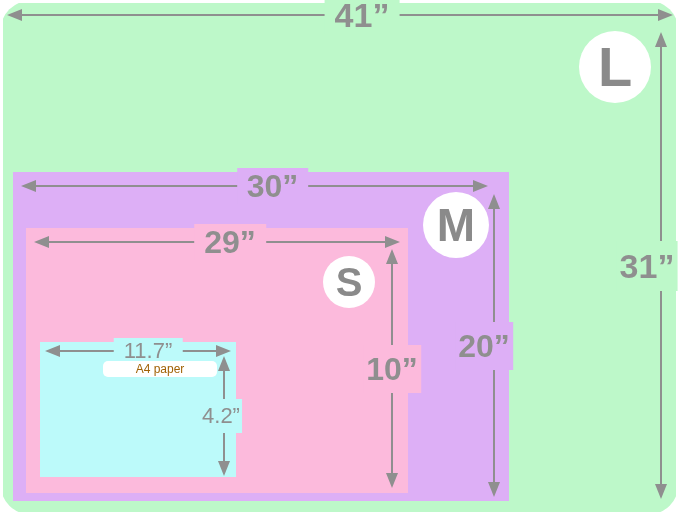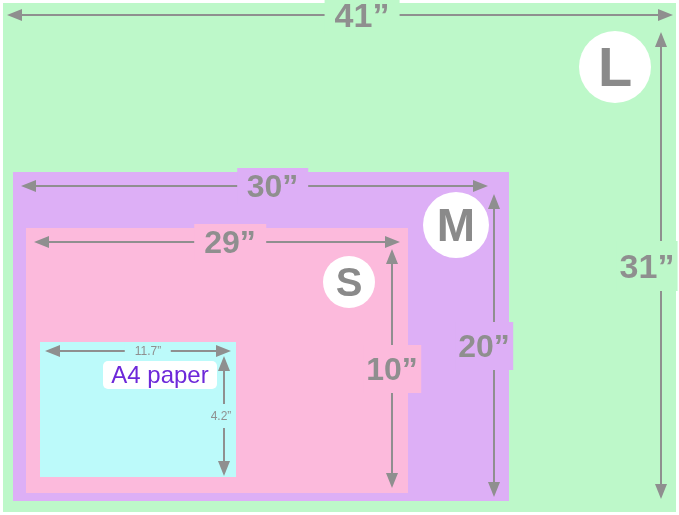--- a/index.html
+++ b/index.html
@@ -1,18 +1,18 @@
 <!DOCTYPE html>
 <html style="--l-bg: #bdf8c9; --m-bg: #ddaff6; --s-bg: #fcbadc; --a4-bg: #bcfafa; --ink: #8f8f8f; --badge-bg: #ffffff; --frame-bg: #ffffff;"><head>
 <meta charset="utf-8">
 <style>
   html,body{margin:0;padding:0;background:#fff;}
   .stage{
     position:relative;width:679px;height:515px;background:var(--frame-bg,#fff);
-    font-family:"Liberation Sans","DejaVu Sans",sans-serif;overflow:hidden;
+    font-family:"Liberation Sans","DejaVu Sans",sans-serif;overflow:hidden;border-radius:32px;
   }
   .rect{position:absolute;}
   .rect-l{left:3px;top:3px;width:673px;height:509px;background:var(--l-bg);}
   .rect-m{left:13px;top:172px;width:496px;height:329px;background:var(--m-bg);}
   .rect-s{left:26px;top:228px;width:382px;height:265px;background:var(--s-bg);}
   .rect-a4{left:40px;top:342px;width:196px;height:135px;background:var(--a4-bg);}
 
   .arrow{position:absolute;}
   .arrow.h{height:0;}
   .arrow.v{width:0;}
@@ -26,40 +26,40 @@
   .arrow.v .head-b{bottom:-1px;left:-6px;border:6px solid transparent;border-bottom:0;border-top:15px solid var(--ink);}
 
   .dim{
     position:absolute;white-space:nowrap;color:var(--ink);
     font-weight:bold;line-height:1;
   }
   .arrow.h .dim{left:50%;top:0;transform:translate(calc(-50% + var(--dx,0px)),-50%);padding:2px 10px;}
   .arrow.v .dim{left:0;top:50%;transform:translate(calc(-50% + var(--dx,0px)),-50%);padding:8px 3px;}
   .dim.big{font-size:34px;}
   .dim.mid{font-size:32px;}
-  .dim.small{font-size:12px;font-weight:normal;padding:2px 6px;}
+  .dim.small{font-size:22px;font-weight:normal;padding:2px 6px;}
   .arrow.v .dim.small{padding:6px 2px;}
 
   .bg-l{background:var(--l-bg);} .bg-m{background:var(--m-bg);}
   .bg-s{background:var(--s-bg);} .bg-a4{background:var(--a4-bg);}
 
   .badge{
     position:absolute;background:var(--badge-bg);border-radius:50%;
     display:flex;align-items:center;justify-content:center;
     color:#8a8a8a;font-weight:bold;line-height:1;
   }
   .badge-l{left:579px;top:31px;width:72px;height:72px;font-size:56px;}
   .badge-m{left:423px;top:192px;width:66px;height:66px;font-size:46px;}
   .badge-s{left:323px;top:256px;width:52px;height:52px;font-size:40px;}
 
   .a4-label{
-    position:absolute;left:103px;top:361px;width:114px;height:28px;
+    position:absolute;left:103px;top:361px;width:114px;height:16px;
     background:var(--badge-bg);border-radius:5px;
     display:flex;align-items:center;justify-content:center;
-    color:#6d28d9;font-size:24px;line-height:1;
+    color:#a16207;font-size:12px;line-height:1;
   }
 </style>
 </head>
 <body>
 
 <div class="stage">
 
   <div class="rect rect-l"></div>
   <div class="rect rect-m"></div>
   <div class="rect rect-s"></div>

